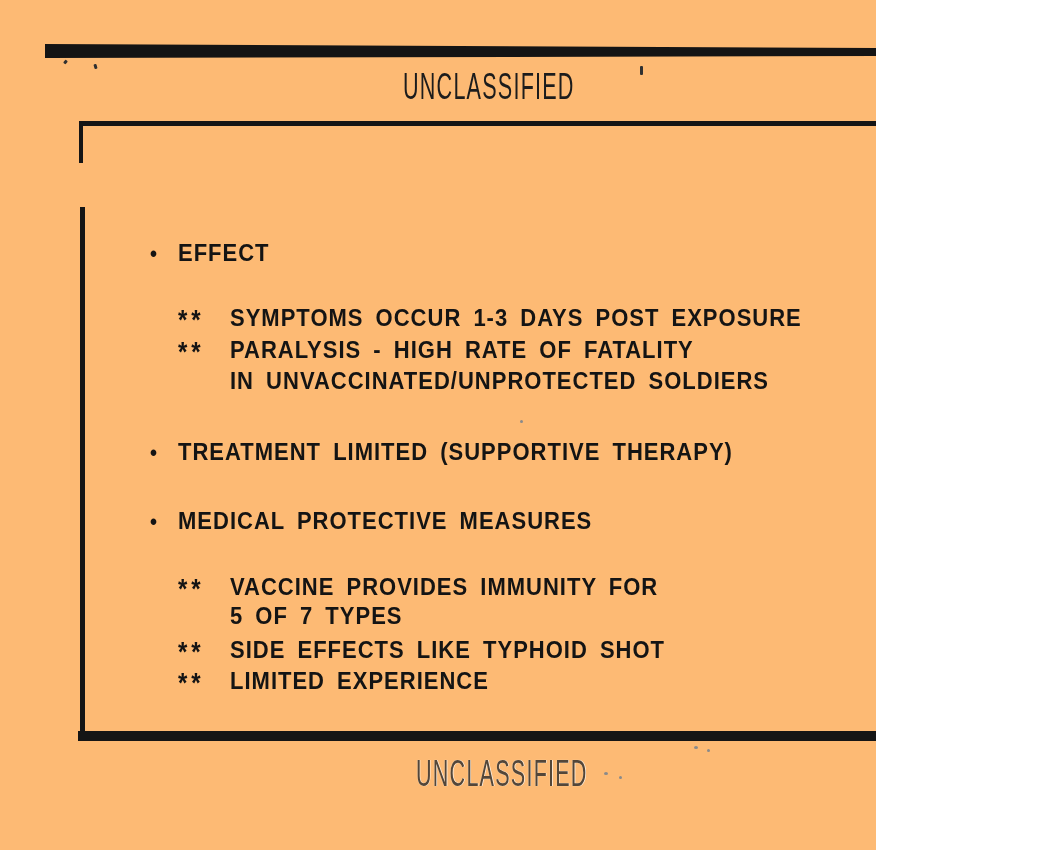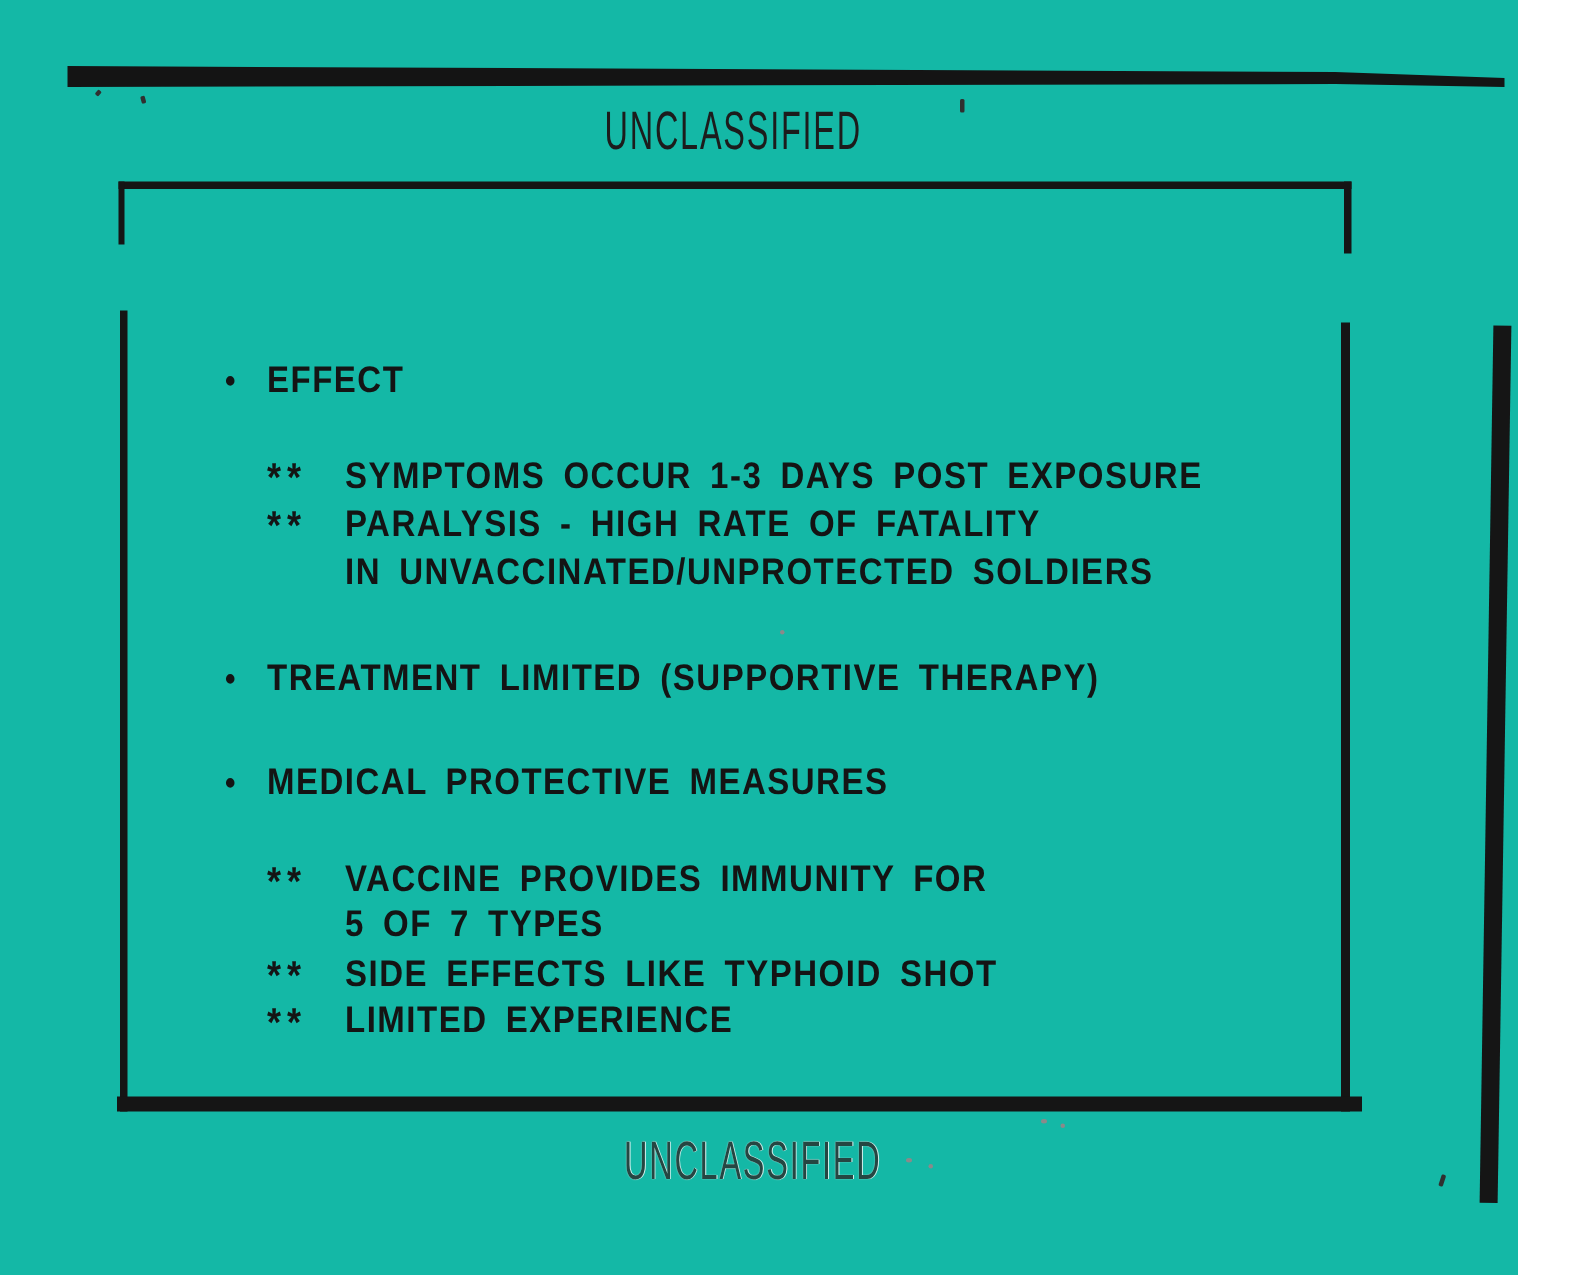--- a/index.html
+++ b/index.html
@@ -1,20 +1,20 @@
 <!DOCTYPE html>
 <html><head>
 <meta charset="utf-8">
 <style>
   html, body { margin: 0; padding: 0; background: #ffffff; }
   #page {
     position: relative;
-    width: 1012px;
+    width: 876px;
     height: 850px;
-    background: #14b8a6;
+    background: #fdba74;
     overflow: hidden;
     font-family: "Liberation Sans", sans-serif;
   }
 
   
   #top-rule-svg { position: absolute; left: 0; top: 0; }
 
   
   .stamp {
     position: absolute;

